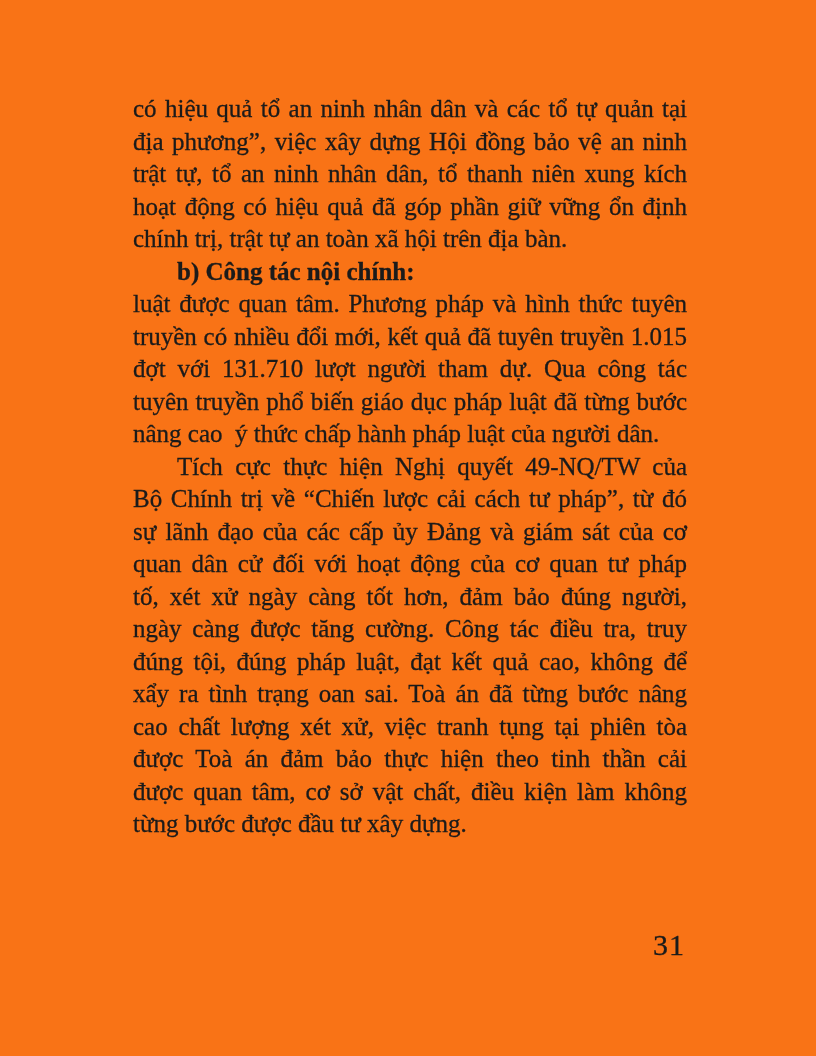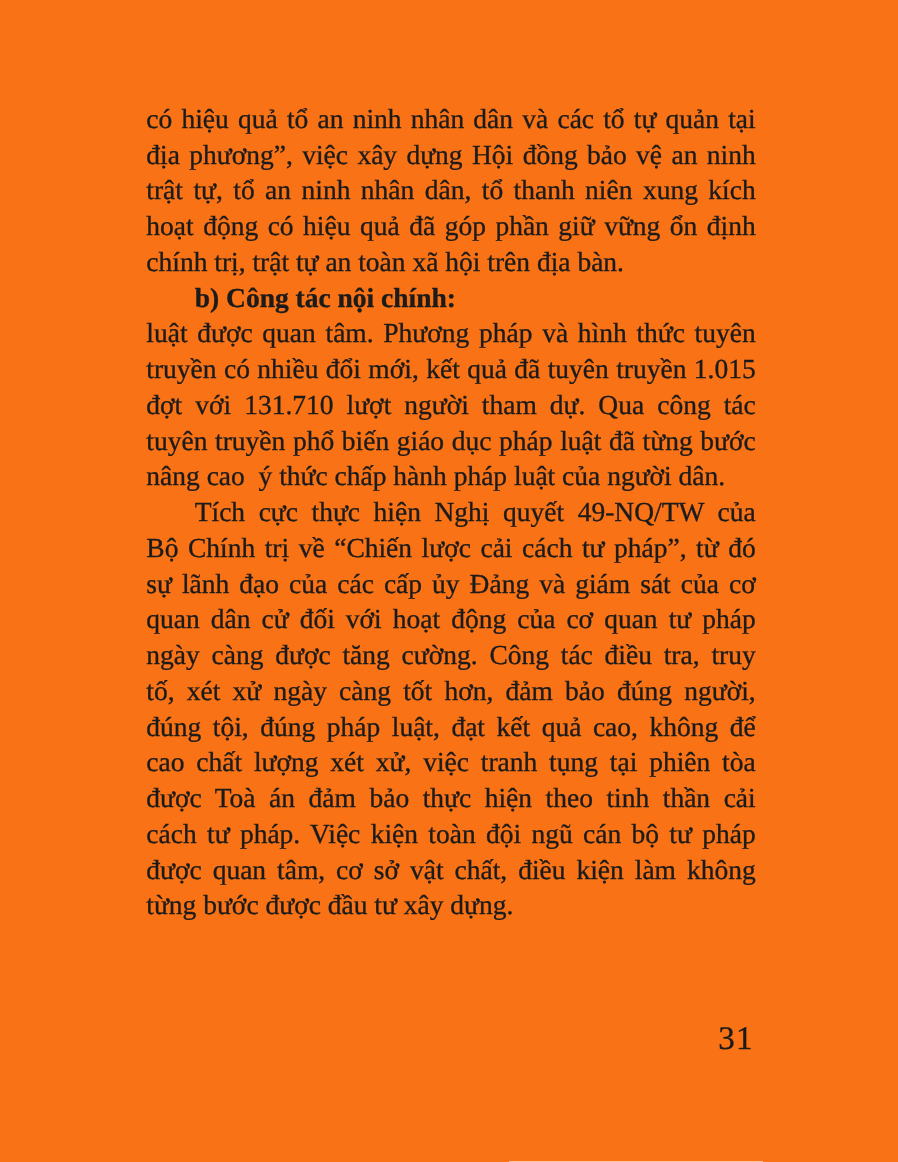--- a/index.html
+++ b/index.html
@@ -66,23 +66,23 @@
       <div class="line heading indent">b) Công tác nội chính:</div>
       <div class="line">luật được quan tâm. Phương pháp và hình thức tuyên</div>
       <div class="line">truyền có nhiều đổi mới, kết quả đã tuyên truyền 1.015</div>
       <div class="line">đợt với 131.710 lượt người tham dự. Qua công tác</div>
       <div class="line">tuyên truyền phổ biến giáo dục pháp luật đã từng bước</div>
       <div class="line endline">nâng cao&nbsp; ý thức chấp hành pháp luật của người dân.</div>
       <div class="line indent">Tích cực thực hiện Nghị quyết 49-NQ/TW của</div>
       <div class="line">Bộ Chính trị về “Chiến lược cải cách tư pháp”, từ đó</div>
       <div class="line">sự lãnh đạo của các cấp ủy Đảng và giám sát của cơ</div>
       <div class="line">quan dân cử đối với hoạt động của cơ quan tư pháp</div>
+      <div class="line">tố, xét xử ngày càng tốt hơn, đảm bảo đúng người,</div>
       <div class="line">ngày càng được tăng cường. Công tác điều tra, truy</div>
-      <div class="line">tố, xét xử ngày càng tốt hơn, đảm bảo đúng người,</div>
       <div class="line">đúng tội, đúng pháp luật, đạt kết quả cao, không để</div>
+      <div class="line">xẩy ra tình trạng oan sai. Toà án đã từng bước nâng</div>
       <div class="line">cao chất lượng xét xử, việc tranh tụng tại phiên tòa</div>
       <div class="line">được Toà án đảm bảo thực hiện theo tinh thần cải</div>
-      <div class="line">cách tư pháp. Việc kiện toàn đội ngũ cán bộ tư pháp</div>
       <div class="line">được quan tâm, cơ sở vật chất, điều kiện làm không</div>
       <div class="line endline">từng bước được đầu tư xây dựng.</div>
     </div>
   <div class="page-number">31</div>
 </div>
 
 </body></html>

